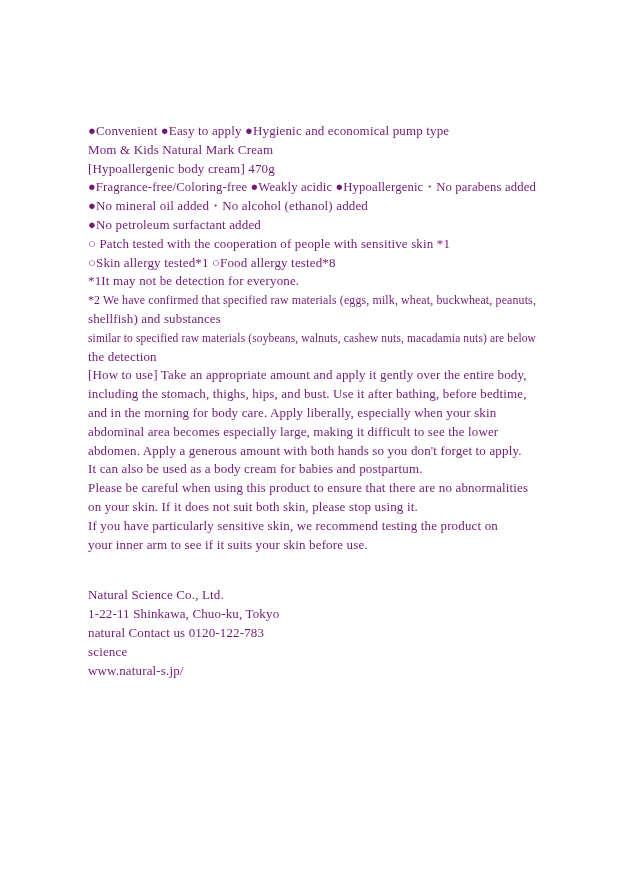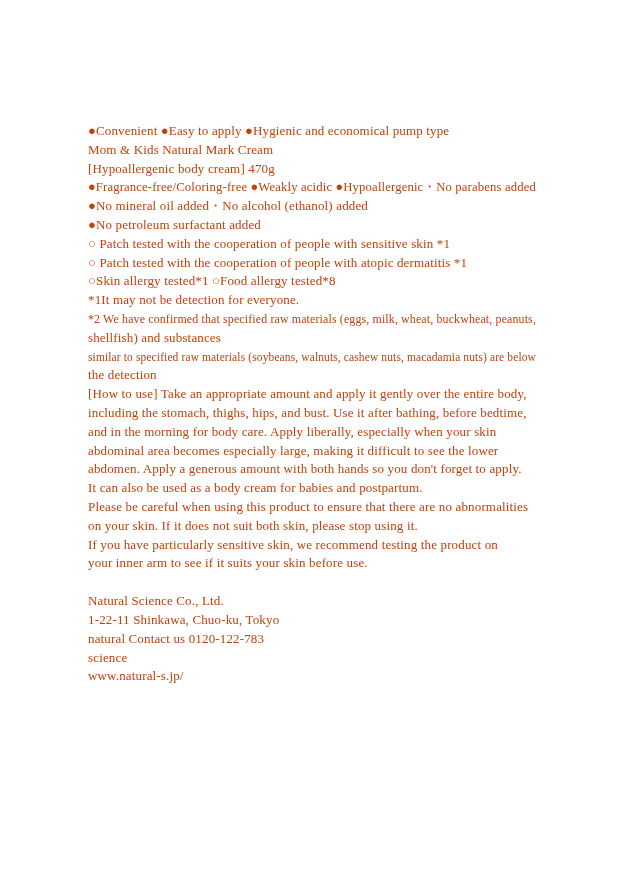--- a/index.html
+++ b/index.html
@@ -19,26 +19,26 @@
     background: #ffffff;
   }
   .doc-text {
     position: absolute;
     left: 88px;
     top: 122px;
     width: 448px;
     font-family: "Liberation Serif", "DejaVu Serif", serif;
     font-size: 13px;
     line-height: 18.8px;
-    color: #c2410c;
+    color: #701a75;
     letter-spacing: 0.15px;
   }
   .section { margin: 0; }
   
-  .section:last-child { margin-top: 19px; }
+  .section:last-child { margin-top: 32px; }
   .line {
     height: 18.8px;
     white-space: nowrap;
   }
   .line-text {
     display: inline-block;
     white-space: nowrap;
   }
 </style>
 </head>
@@ -49,21 +49,20 @@
       <div class="section">
         <div class="line"><span class="line-text">●Convenient ●Easy to apply ●Hygienic and economical pump type</span></div>
         <div class="line"><span class="line-text">Mom &amp; Kids Natural Mark Cream</span></div>
         <div class="line"><span class="line-text">[Hypoallergenic body cream] 470g</span></div>
         <div class="line"><span class="line-text" style="transform-origin: left center; transform: scaleX(0.9764);">●Fragrance-free/Coloring-free ●Weakly acidic ●Hypoallergenic・No parabens added</span></div>
         <div class="line"><span class="line-text">●No mineral oil added・No alcohol (ethanol) added</span></div>
         <div class="line"><span class="line-text">●No petroleum surfactant added</span></div>
       </div>
       <div class="section">
         <div class="line"><span class="line-text">○ Patch tested with the cooperation of people with sensitive skin *1</span></div>
-        <div class="line"><span class="line-text">○ Patch tested with the cooperation of people with atopic dermatitis *1</span></div>
         <div class="line"><span class="line-text">○Skin allergy tested*1 ○Food allergy tested*8</span></div>
       </div>
       <div class="section">
         <div class="line"><span class="line-text">*1It may not be detection for everyone.</span></div>
         <div class="line"><span class="line-text justify" style="transform-origin: left center; transform: scaleX(0.9163);">*2 We have confirmed that specified raw materials (eggs, milk, wheat, buckwheat, peanuts,</span></div>
         <div class="line"><span class="line-text">shellfish) and substances</span></div>
         <div class="line"><span class="line-text justify" style="transform-origin: left center; transform: scaleX(0.8816);">similar to specified raw materials (soybeans, walnuts, cashew nuts, macadamia nuts) are below</span></div>
         <div class="line"><span class="line-text">the detection</span></div>
       </div>
       <div class="section">

